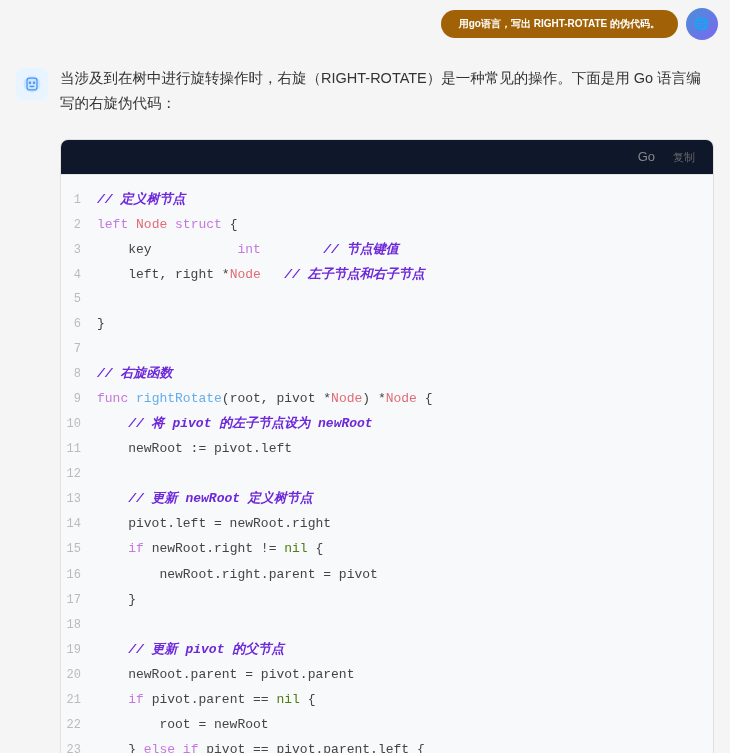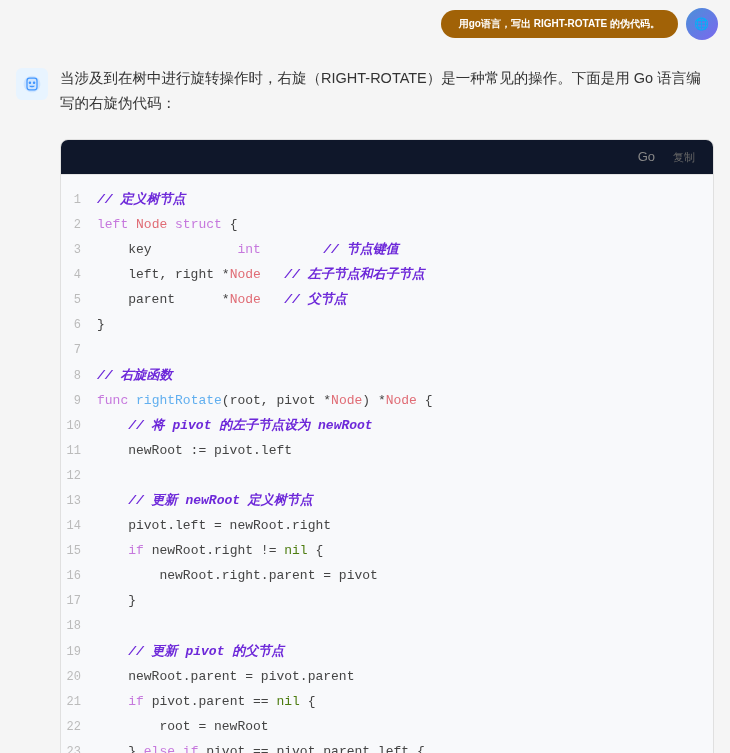--- a/index.html
+++ b/index.html
@@ -193,21 +193,20 @@
             <div class="code-line">
               <span class="line-num">3</span>
               <span class="line-code"><span>    key</span><span>           </span><span class="kw">int</span><span>        </span><span class="comment">// 节点键值</span></span>
             </div>
             <div class="code-line">
               <span class="line-num">4</span>
               <span class="line-code"><span>    left, right </span><span>*</span><span class="type-name">Node</span><span>   </span><span class="comment">// 左子节点和右子节点</span></span>
             </div>
             <div class="code-line">
               <span class="line-num">5</span>
-              <span class="line-code"><span>    parent   </span><span>   *</span><span class="type-name">Node</span><span>   </span><span class="comment">// 父节点</span></span>
             </div>
             <div class="code-line">
               <span class="line-num">6</span>
               <span class="line-code"><span>}</span></span>
             </div>
             <div class="code-line">
               <span class="line-num">7</span>
               <span class="line-code"> </span>
             </div>
             <div class="code-line">

